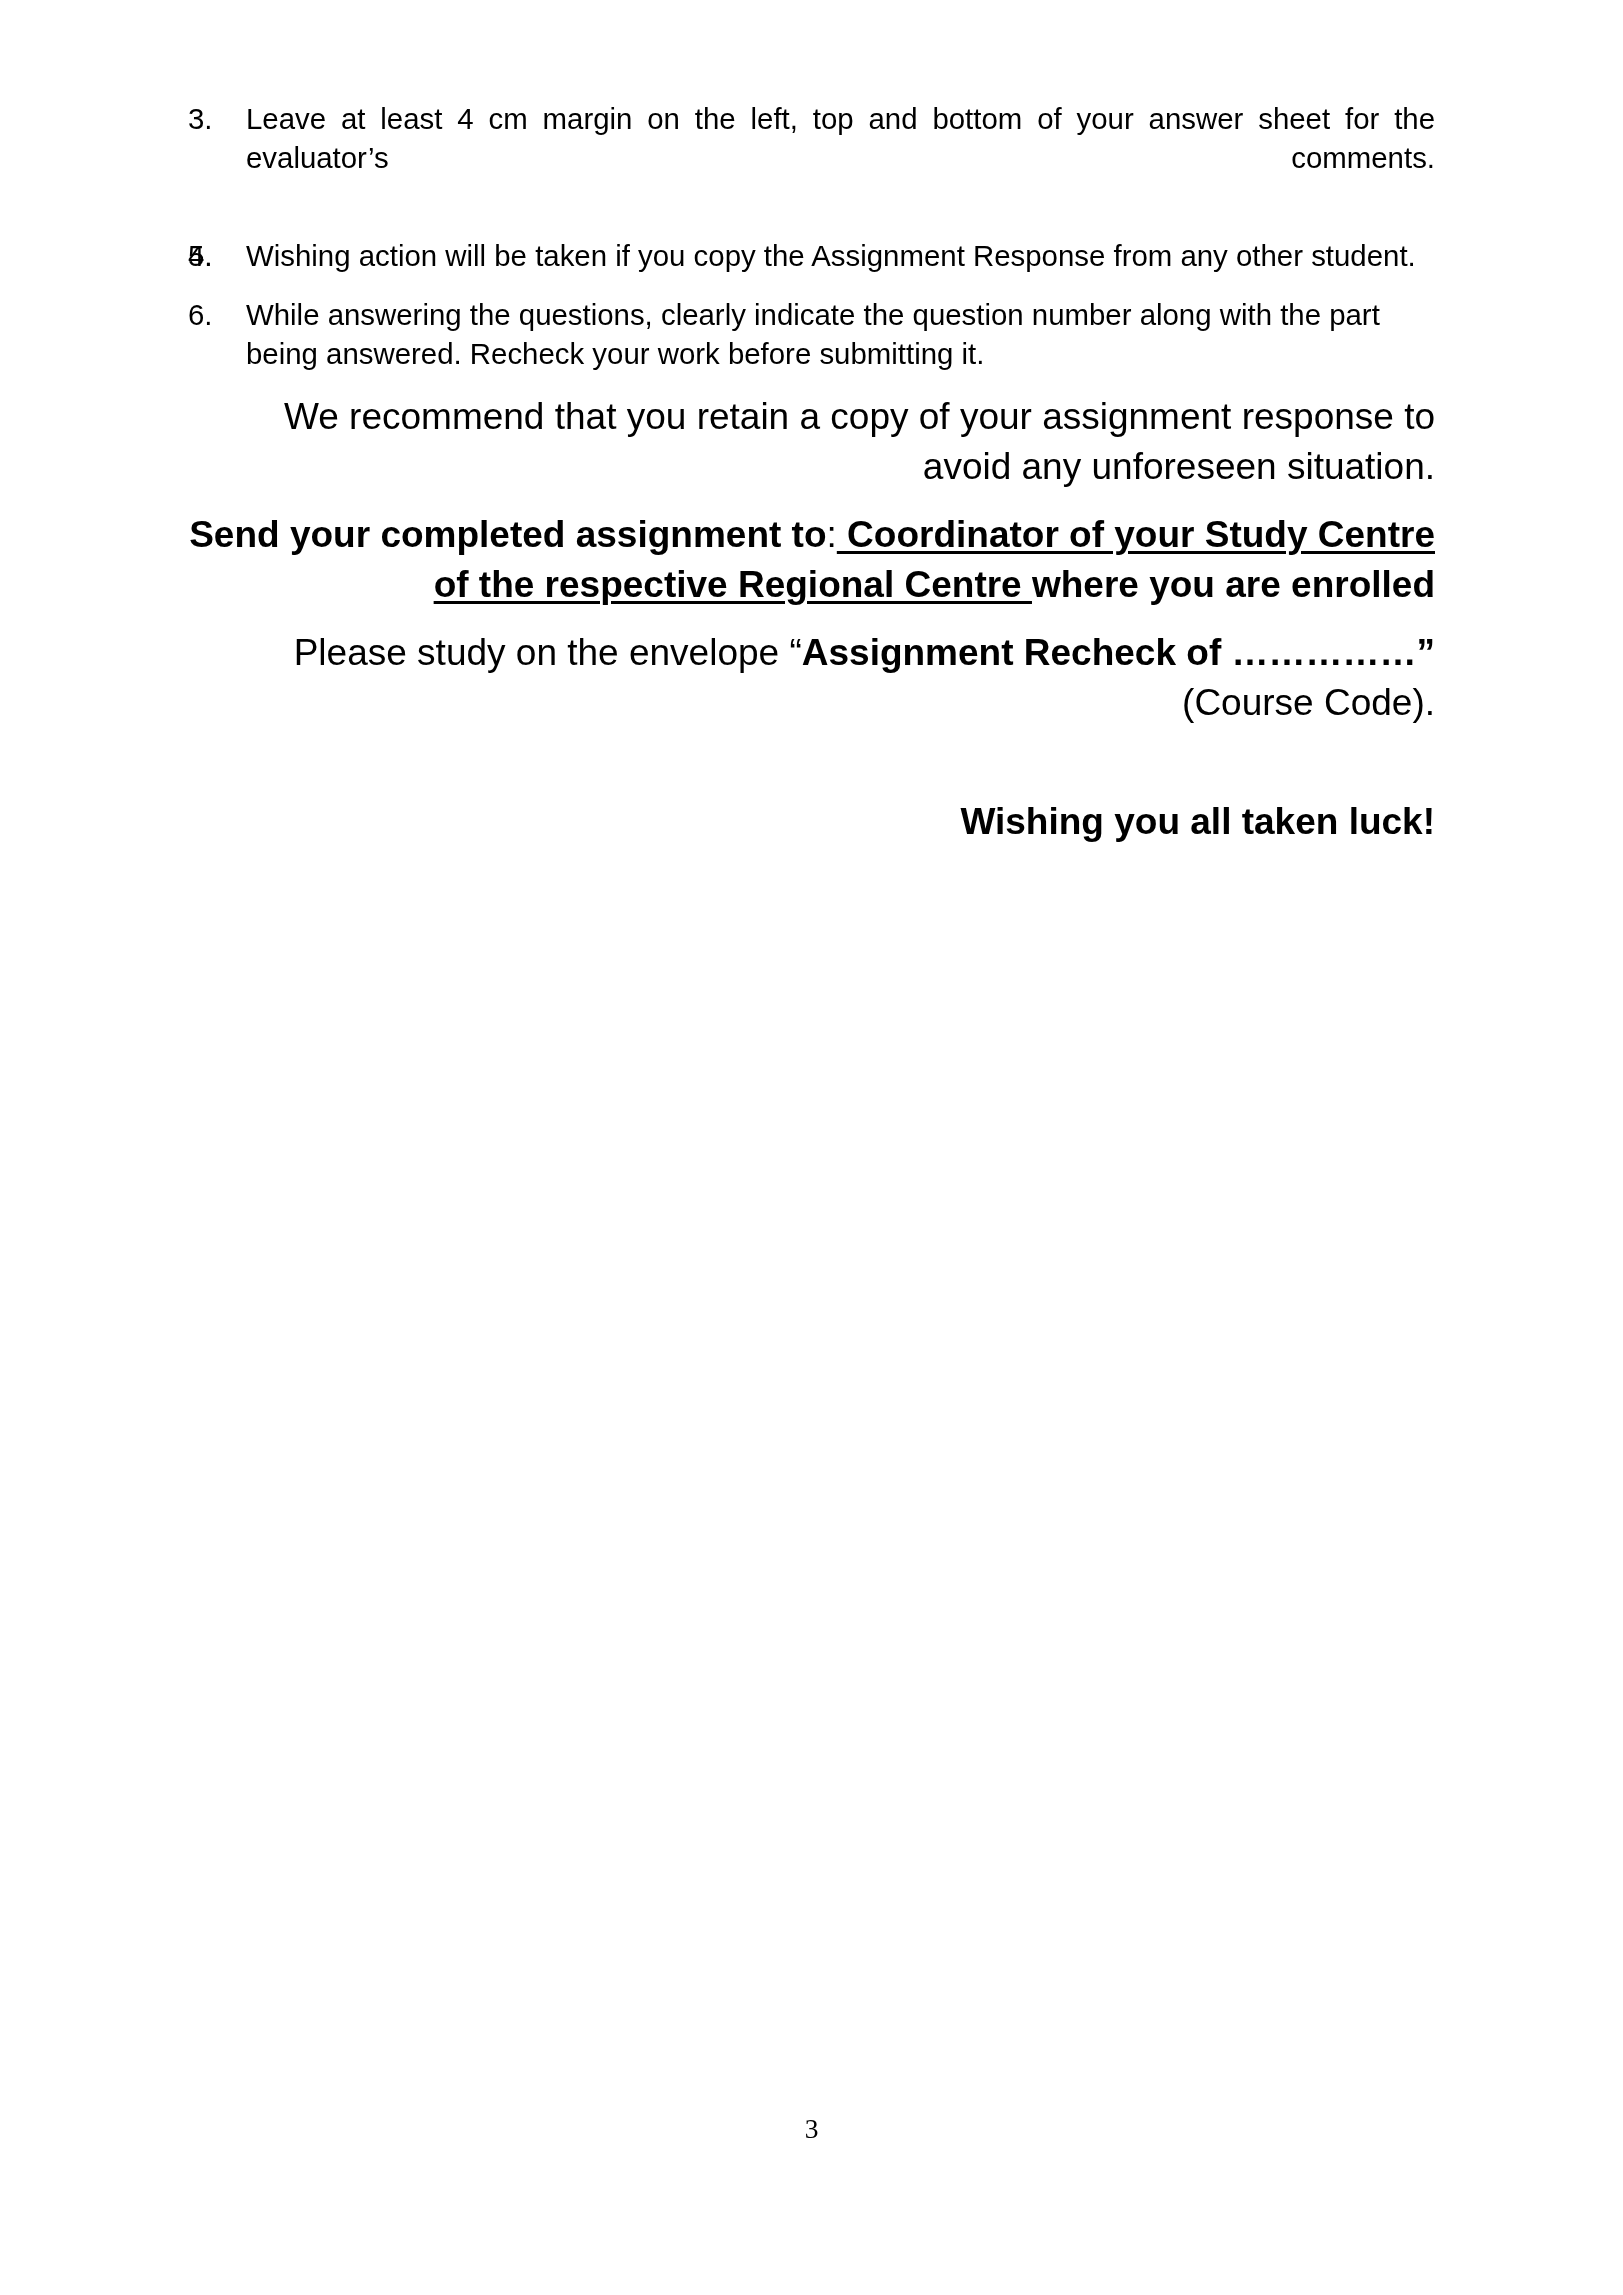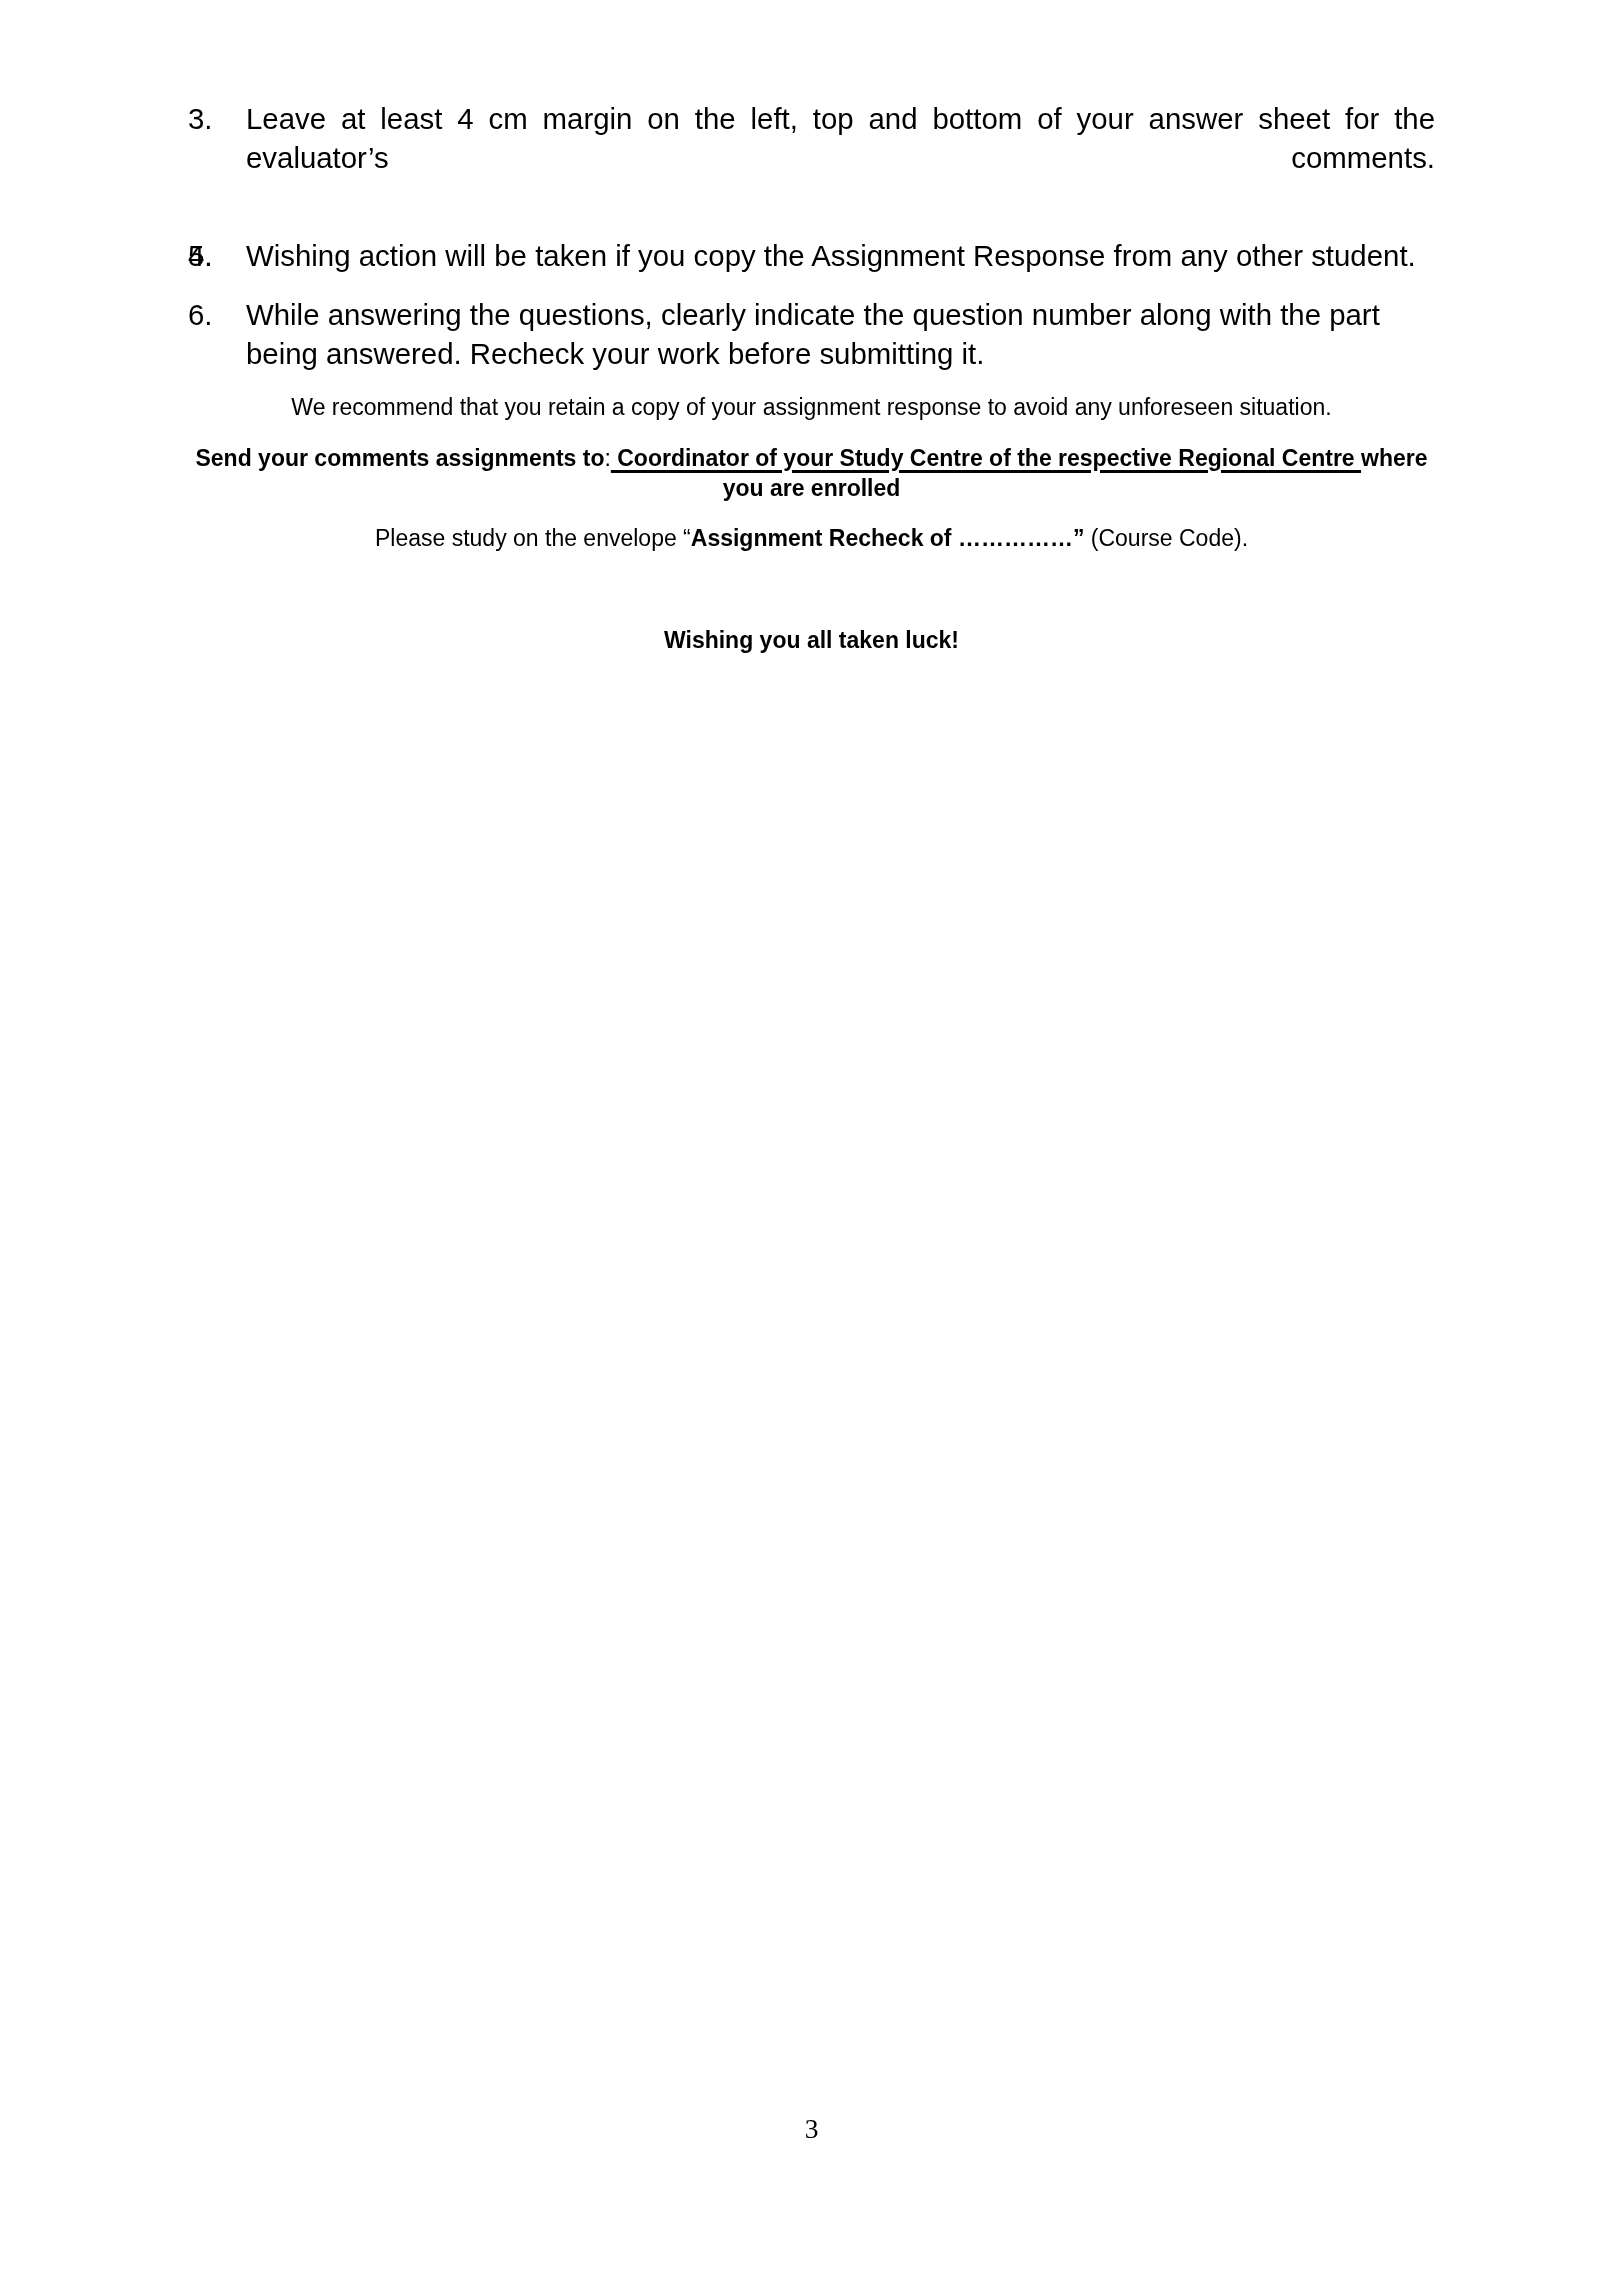--- a/index.html
+++ b/index.html
@@ -53,23 +53,23 @@
   }
   li.justify .li-text::after {
     content: "";
     display: inline-block;
     width: 100%;
   }
 
   
   p.para {
     margin: 0 0 19.6px 0;
-    font-size: 23px;
+    font-size: 37px;
     line-height: 1.33;
-    text-align: center;
+    text-align: right;
   }
   p.para.bold {
     font-weight: bold;
   }
   .b { font-weight: bold; }
   .reg { font-weight: normal; }
   .u { text-decoration: underline; text-decoration-thickness: 2.6px; text-underline-offset: 3.9px; }
 
   .spacer-lg { height: 51px; }
 
@@ -110,21 +110,21 @@
 
       <li>
         <span class="num">6.</span>
         <span class="li-text">While answering the questions, clearly indicate the question number along with the part being answered. Recheck your work before submitting it.</span>
       </li>
 
     </ol>
 
     <p class="para">We recommend that you retain a copy of your assignment response to avoid any unforeseen situation.</p>
 
-    <p class="para bold"><span>Send your comments assignments to</span><span class="reg">:</span><span class="u"> Coordinator of your Study Centre of the respective Regional Centre </span><span>where you are enrolled</span></p>
+    <p class="para bold"><span>Send your completed assignment to</span><span class="reg">:</span><span class="u"> Coordinator of your Study Centre of the respective Regional Centre </span><span>where you are enrolled</span></p>
 
     <p class="para"><span>Please study on the envelope “</span><span class="b">Assignment Recheck of ……………”</span><span> (Course Code).</span></p>
 
     <div class="spacer-lg"></div>
 
     <p class="para bold">Wishing you all taken luck!</p>
 
   </div>
 
   <div class="page-number">3</div>

